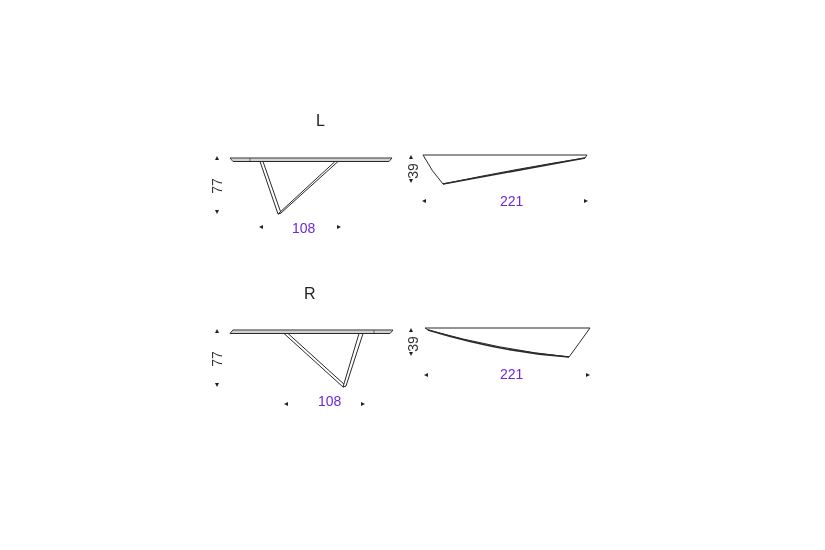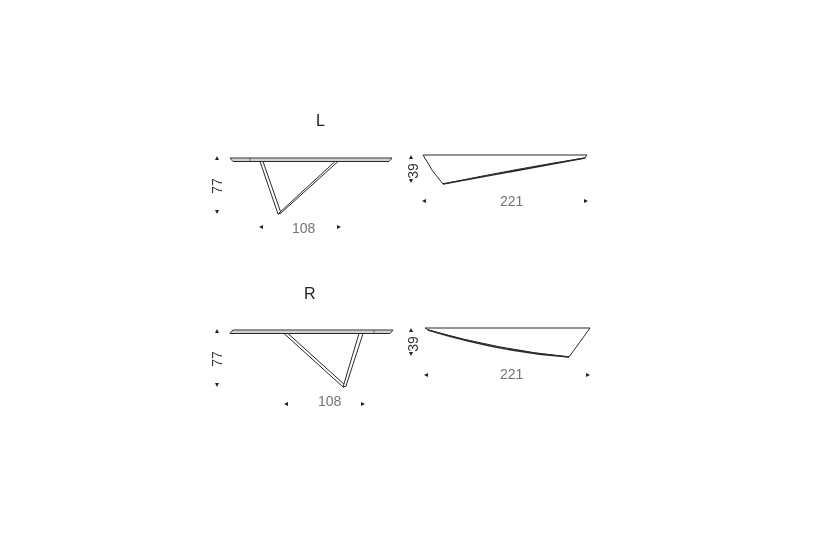--- a/index.html
+++ b/index.html
@@ -17,21 +17,21 @@
     }
     .label {
       position: absolute;
       font-size: 16px;
       color: #222;
       line-height: 1;
     }
     .dim {
       position: absolute;
       font-size: 14px;
-      color: #737373;
+      color: #6d28d9;
       line-height: 1;
       text-align: right;
     }
     .dim-vert {
       position: absolute;
       font-size: 14px;
       color: #333;
       line-height: 1;
       transform: rotate(-90deg);
       transform-origin: center center;

